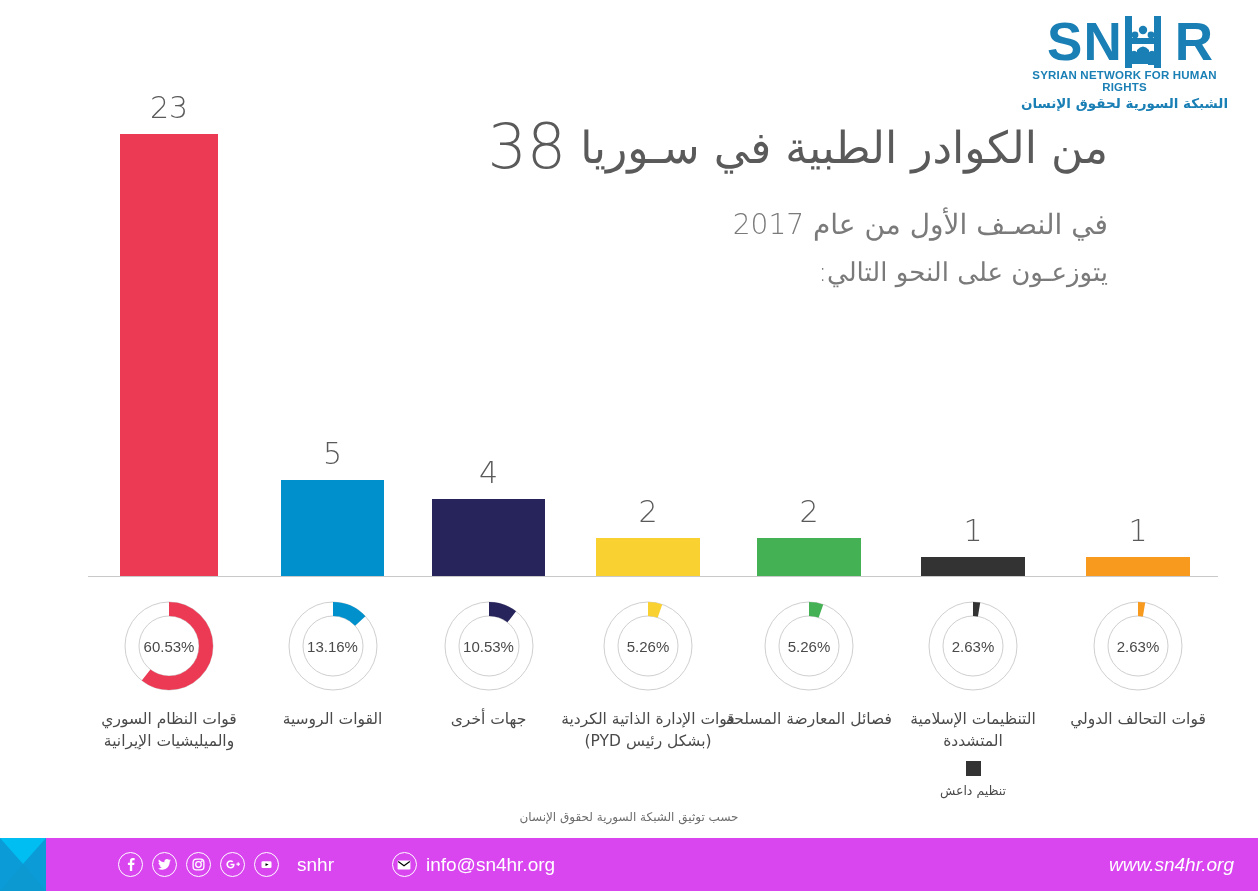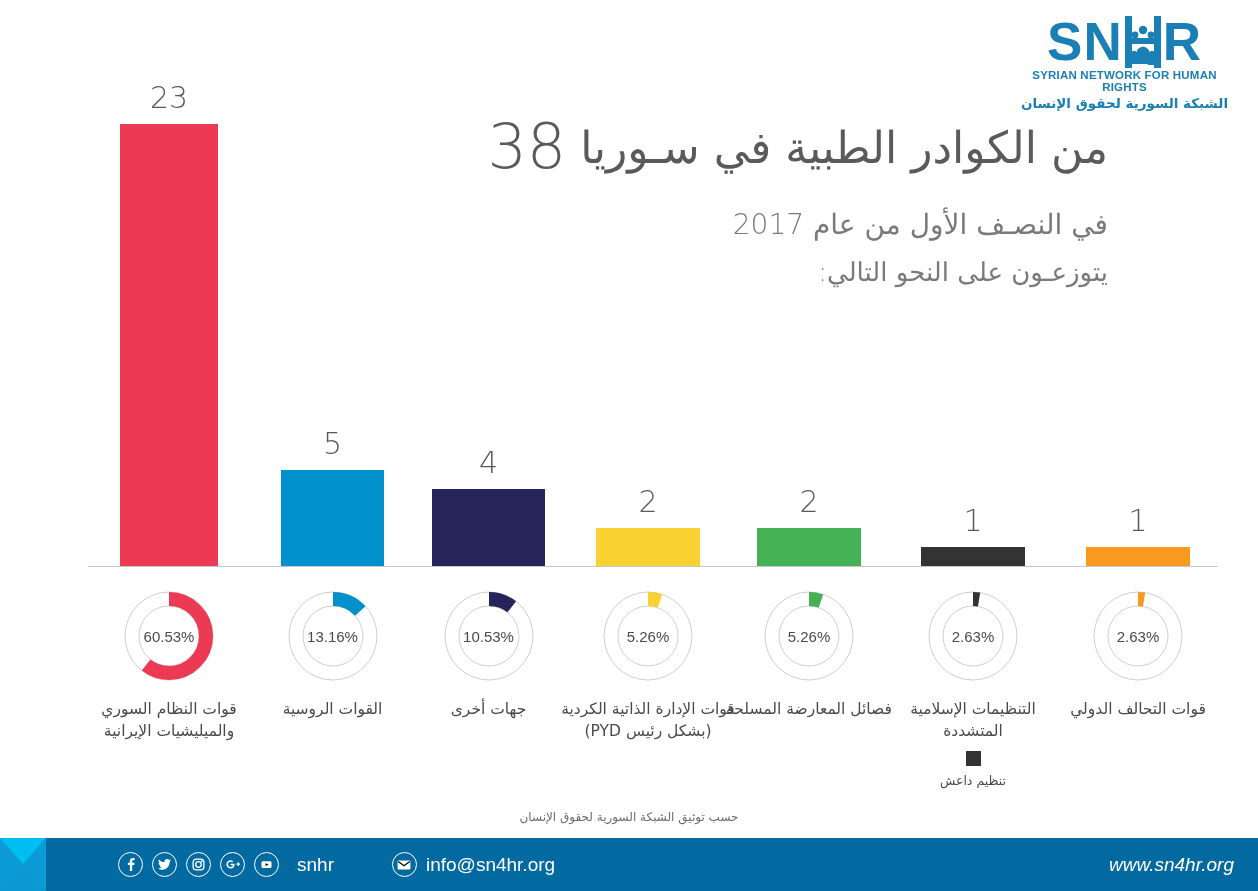--- a/index.html
+++ b/index.html
@@ -10,40 +10,40 @@
     font-family: "DejaVu Sans", "Liberation Sans", sans-serif;
     overflow: hidden;
   }
   #page { position: relative; width: 1258px; height: 891px; background:#fff; }
 
   
   #logo { position:absolute; right:26px; top:16px; width:215px; text-align:center; }
   .logo-word { font-size:53px; font-weight:bold; letter-spacing:1px; color:#1a7fb5;
                line-height:0.95; font-family:"Liberation Sans", sans-serif;
                display:flex; justify-content:center; align-items:center; }
-  .logo-word .lw { display:inline-block; }
+  .logo-word .lw { display:inline-block;margin-left:12px; }
   .logo-h { position:relative; display:inline-block; width:40px; }
   .logo-h svg { display:block; }
   .logo-en { font-size:11.5px; font-weight:bold; color:#1a7fb5; letter-spacing:0.2px;
              margin-top:1px; font-family:"Liberation Sans", sans-serif; }
   .logo-ar { font-size:13.5px; font-weight:bold; color:#1a7fb5; margin-top:2px;
              direction:rtl; font-family:"DejaVu Sans", sans-serif; }
 
   
   #headline { position:absolute; right:150px; top:108px; width:700px;
               direction:rtl; text-align:right; color:#555555; }
   .hl-row1 { font-size:62px; font-weight:bold; line-height:1.0; color:#4f4f4f;
              margin-bottom:-4px; }
   .hl-row2 { font-size:44px; font-weight:300; line-height:1.25; color:#5a5a5a; white-space:nowrap;}
   .hl-row2 .num { font-size:62px; font-weight:300; vertical-align:-5px; letter-spacing:0px;}
   .hl-row3 { font-size:28px; font-weight:300; color:#7a7a7a; margin-top:22px; }
   .hl-row4 { font-size:26px; font-weight:300; color:#7a7a7a; margin-top:16px; }
 
   
-  #chart { position:absolute; left:0; top:8px; width:1126px; height:800px; }
+  #chart { position:absolute; left:0; top:18px; width:1126px; height:800px; }
   .bar-val { position:absolute; width:100%; text-align:center; font-size:30px;
              font-weight:300; color:#5a5a5a; }
   .axis { position:absolute; left:88px; top:558px; width:1130px; height:1px;
           background:#c9c9c9; }
 
   
   .donut-col { position:absolute; top:576px; width:180px; text-align:center; }
   .donut-wrap { position:relative; width:104px; height:104px; margin:0 auto; }
   .donut-pct { position:absolute; left:0; top:0; width:104px; height:104px;
                display:flex; align-items:center; justify-content:center;
@@ -55,21 +55,21 @@
   .legend-sw { width:15px; height:15px; background:#333333; display:inline-block; }
   .legend-tx { font-size:12.5px; color:#4a4a4a; direction:rtl; }
 
   
   #source { position:absolute; left:0; top:810px; width:1258px; text-align:center;
             font-size:12px; color:#6d6d6d; direction:rtl;
             font-family:"DejaVu Sans", sans-serif; }
 
   
   #footer { position:absolute; left:0; bottom:0; width:1258px; height:53px;
-            background:#0369a1; display:flex; align-items:center; }
+            background:#d946ef; display:flex; align-items:center; }
   #corner { position:absolute; left:0; bottom:0; width:46px; height:53px; overflow:hidden; }
   .social { display:flex; align-items:center; gap:9px; margin-left:118px; }
   .sicon { width:25px; height:25px; border:1.7px solid #ffffff; border-radius:50%;
            display:flex; align-items:center; justify-content:center;
            color:#ffffff; font-size:13px; font-weight:bold;
            font-family:"Liberation Sans", sans-serif; }
   .sicon svg { display:block; }
   .handle { color:#ffffff; font-size:19px; margin-left:9px;
             font-family:"Liberation Sans", sans-serif; }
   .mailgrp { display:flex; align-items:center; gap:9px; margin-left:58px; }

